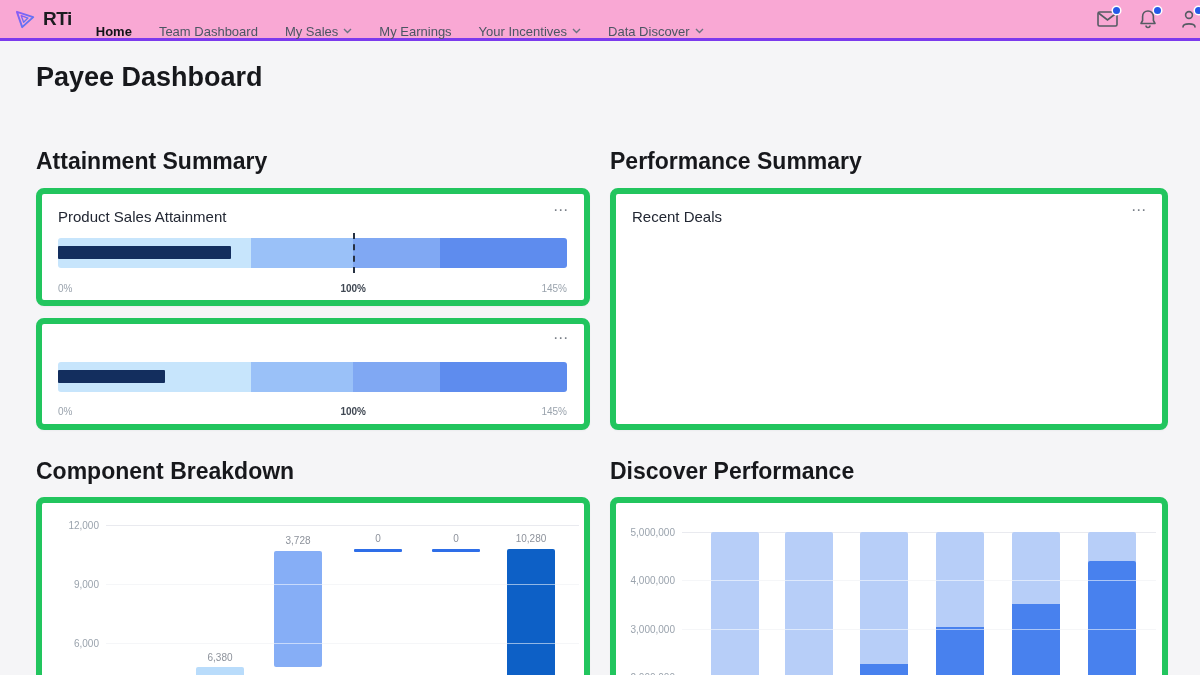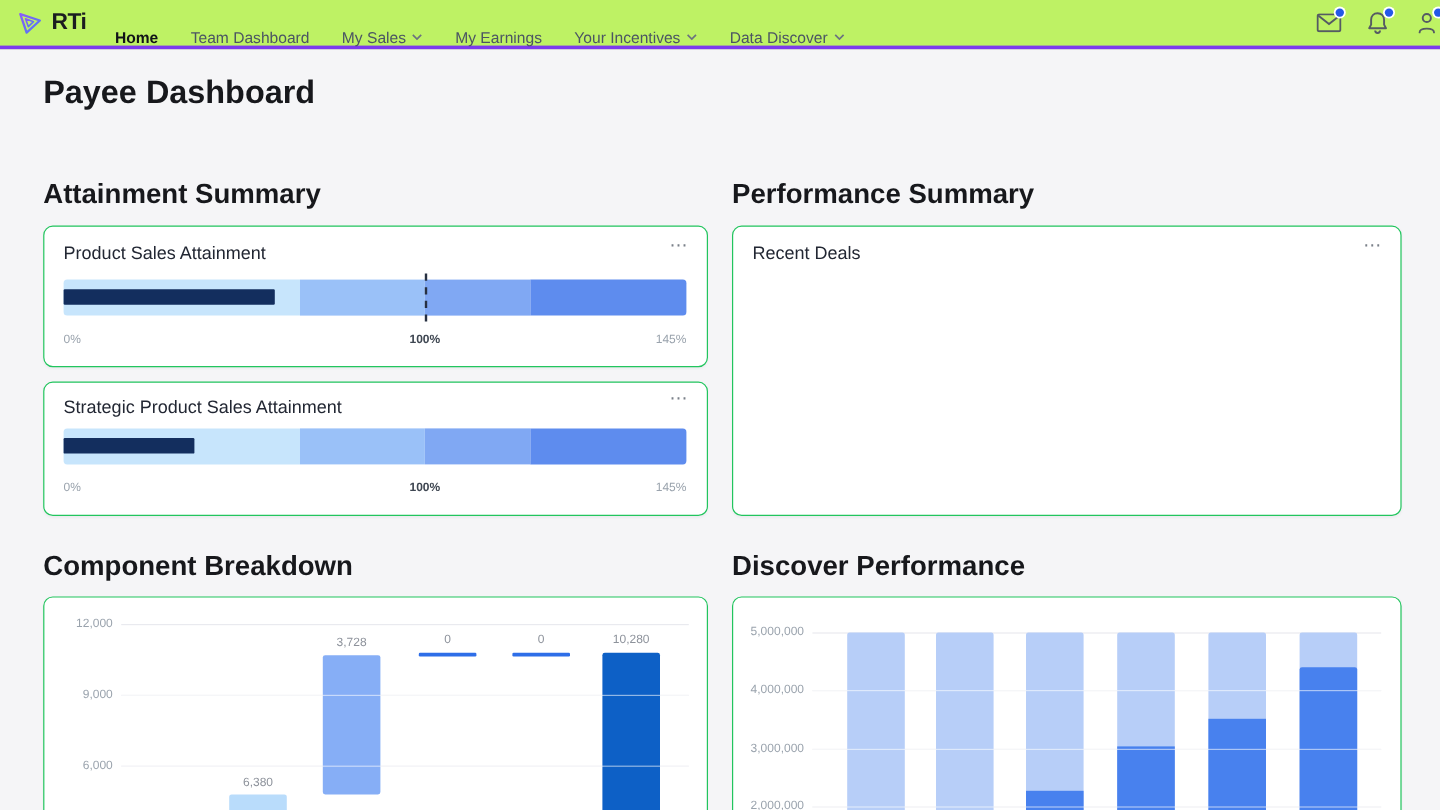--- a/index.html
+++ b/index.html
@@ -5,42 +5,42 @@
   * { margin:0; padding:0; box-sizing:border-box; }
   html,body { width:1200px; height:675px; overflow:hidden; }
   body {
     font-family:"Liberation Sans","DejaVu Sans",sans-serif;
     background:#f5f5f7; color:#17181c; position:relative;
   }
 
   
   .nav {
     position:absolute; left:0; top:0; width:1200px; height:41px;
-    background:#bef264; border-bottom:3px solid #7c3aed;
+    background:#f9a8d4; border-bottom:3px solid #7c3aed;
     display:flex; align-items:center; padding:0 0 0 14px;
   }
   .logo { display:flex; align-items:center; gap:4px; margin-right:24px; }
   .logo-text { font-size:19px; font-weight:800; letter-spacing:-0.5px; color:#1b1c20; }
   .nav-items { display:flex; align-items:center; gap:27px;margin-top:24px; }
   .nav-item { font-size:13px; color:#4b5563; display:flex; align-items:center; gap:5px; cursor:pointer; white-space:nowrap; }
   .nav-item.active { color:#111318; font-weight:700; }
   .nav-right { margin-left:auto; display:flex; align-items:center; gap:19px; }
   .nav-icon { position:relative; width:22px; height:22px; display:flex; align-items:center; justify-content:center; cursor:pointer; }
   .badge-dot {
     position:absolute; top:-1px; right:-2px; width:7px; height:7px;
     border-radius:50%; background:#2458e8; box-shadow:0 0 0 1.5px #fff;
   }
 
   
   .page-title { position:absolute; left:36px; top:62px; font-size:27px; font-weight:700; color:#17181c; }
   .section-heading { position:absolute; font-size:23px; font-weight:700; color:#17181c; }
 
   
   .card {
-    position:absolute; background:#fff; border:1px solid #22c55e; border-radius:8px;
+    position:absolute; background:#fff; border:6px solid #22c55e; border-radius:8px;
     box-shadow:0 1px 2px rgba(16,24,40,.04);
     padding-left:18px;
   }
   .card-title { position:absolute; left:16px; top:14px; font-size:15px; font-weight:500; color:#222733; }
   .card-more {
     position:absolute; right:14px; top:6px; font-size:15px; letter-spacing:2px;
     color:#7a8089; cursor:pointer; line-height:20px;
   }
 
   
@@ -165,21 +165,20 @@
     <div class="bullet-target" style="left:58%;"></div>
   </div>
   <div class="bullet-ticks" style="top:89px;">
     <span class="tick" style="left:0;">0%</span>
     <span class="tick mid" style="left:58%;">100%</span>
     <span class="tick" style="right:0;">145%</span>
   </div>
 </div>
 
 <div class="card" style="left:36px; top:318px; width:554px; height:112px;">
-  <div class="card-title" style="top:12px;">Strategic Product Sales Attainment</div>
   <div class="card-more" style="top:4px;">⋯</div>
   <div class="bullet" style="top:38px;">
     <div class="band b1" style="left:0%;  width:38%; background:#c7e5fc;"></div>
     <div class="band" style="left:38%; width:20%; background:#9ac1f8;"></div>
     <div class="band" style="left:58%; width:17%; background:#80a8f3;"></div>
     <div class="band b4" style="left:75%; width:25%; background:#5e8cee;"></div>
     <div class="bullet-value" style="width:21%;"></div>
   </div>
   <div class="bullet-ticks" style="top:82px;">
     <span class="tick" style="left:0;">0%</span>

